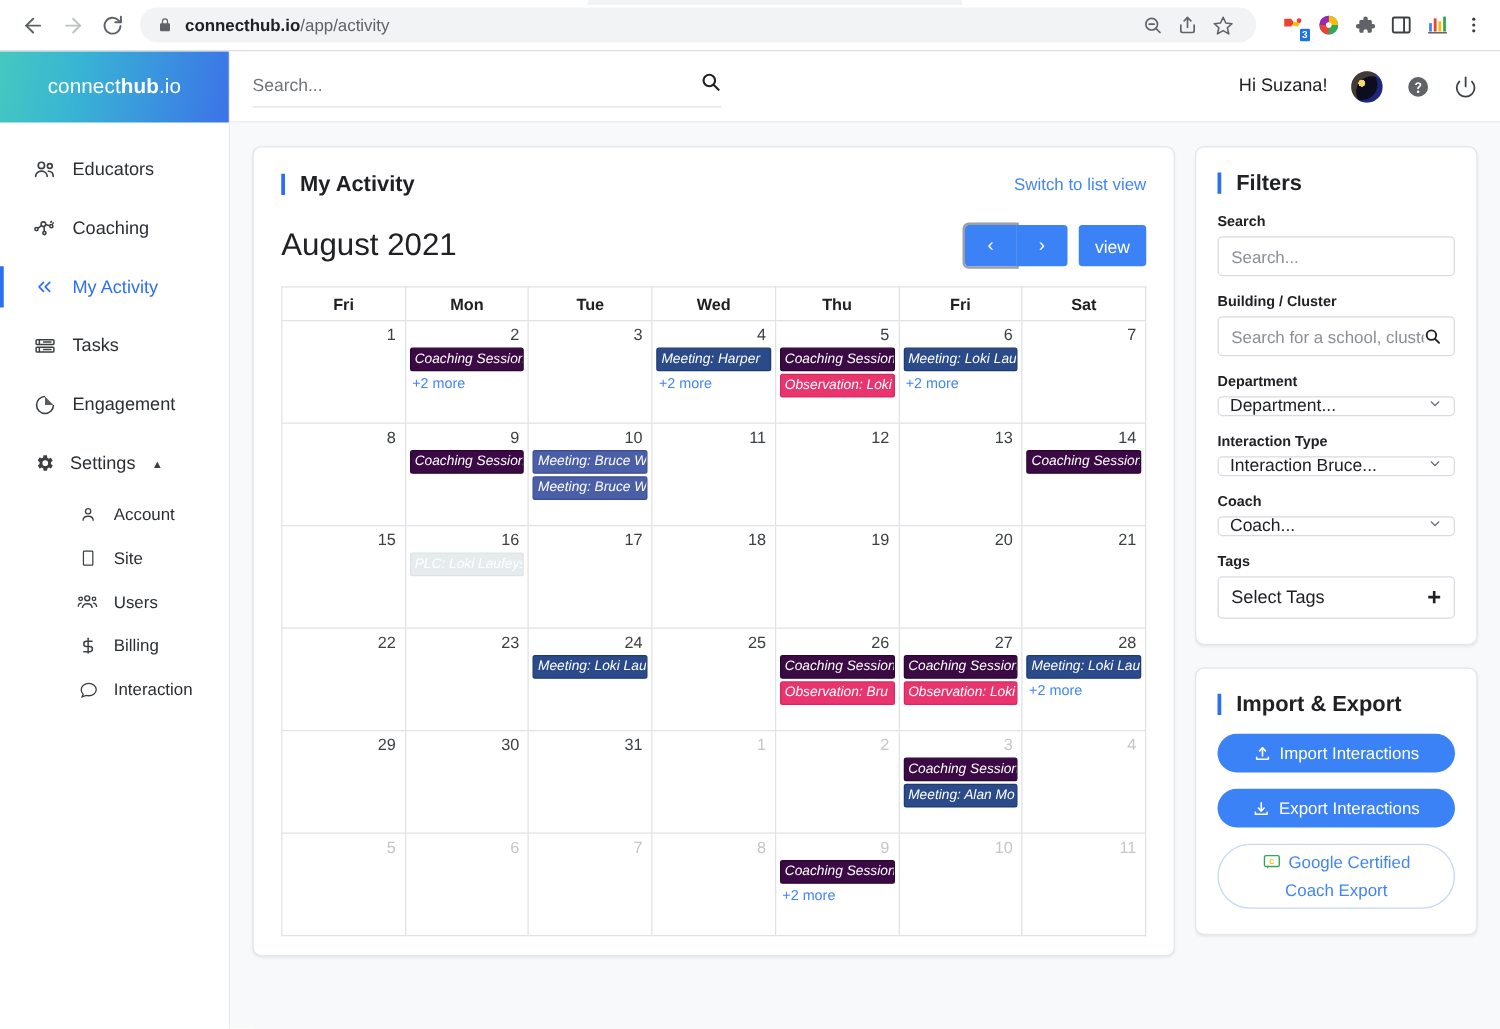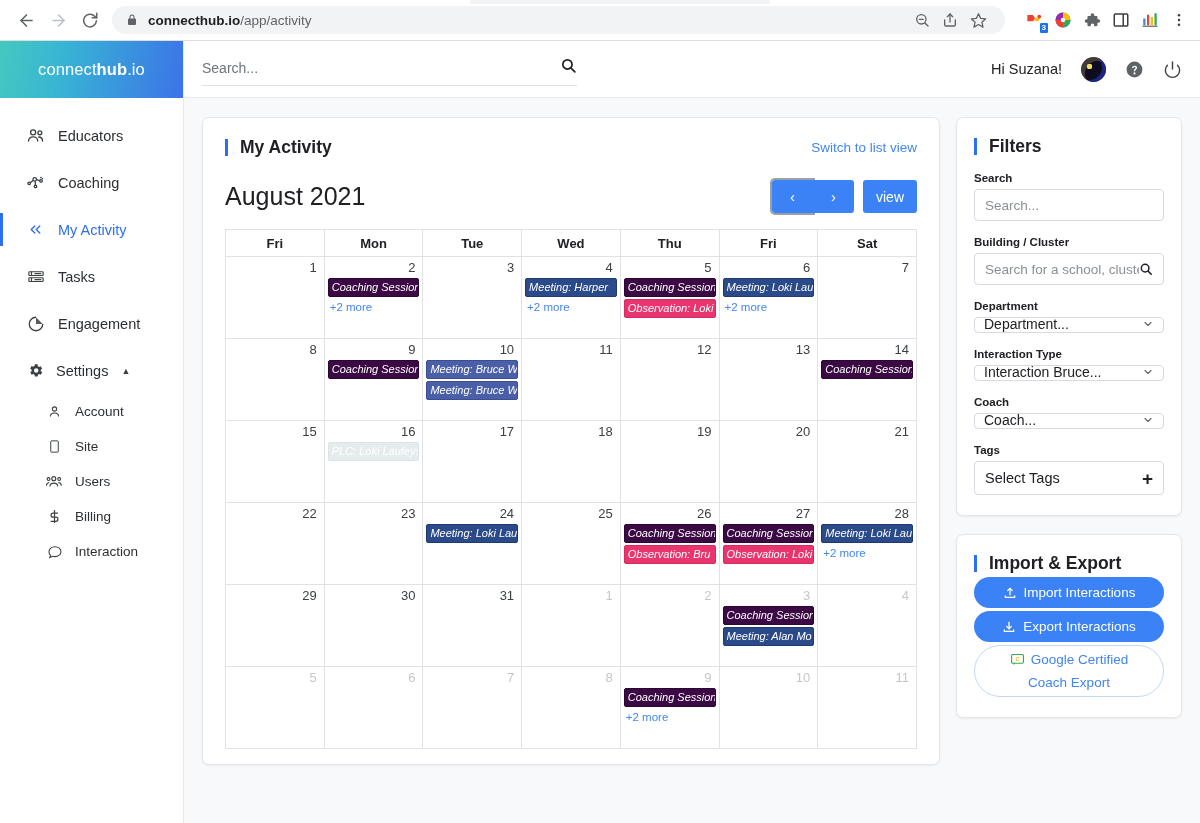--- a/index.html
+++ b/index.html
@@ -66,21 +66,21 @@
     justify-content: center; color: #3c4043; }
   .nav-item.active { color: #2c6ff0; }
   .nav-item.active .ico { color: #2c6ff0; }
   .nav-item.active::before {
     content: ""; position: absolute; left: 0; top: 7px; bottom: 7px; width: 3px;
     background: #2c6ff0;
   }
   .nav-item.settings { gap: 11px; }
   .sub-item {
     display: flex; align-items: center; gap: 12px; height: 35px;
-    padding-left: 46px; font-size: 13.5px; color: #2b2f33;
+    padding-left: 62px; font-size: 13.5px; color: #2b2f33;
   }
   .sub-item .ico { width: 17px; display: flex; align-items: center;
     justify-content: center; color: #3c4043; }
   .caret-up { font-size: 9px; color: #3c4043; margin-left: 2px; }
 
   
   .content-col { flex: 1 1 auto; display: flex; flex-direction: column;
     min-width: 0; height: 782px; }
   .topbar {
     height: 57px; background: #ffffff; border-bottom: 1px solid #e8eaed;
@@ -189,21 +189,21 @@
     width: 100%; height: 34px; border: 1px solid #d7dae0; border-radius: 4px;
     background: #fff; display: flex; align-items: center; padding: 0 10px;
     font-size: 14.5px; color: #202124; justify-content: space-between;
   }
   .plus { font-size: 19px; color: #202124; font-weight: 700; line-height: 1; }
 
   .ie-card { padding: 18px 17px 20px 17px; }
   .ie-btn {
     width: 100%; height: 31px; border-radius: 16px; background: #3b82f6;
     color: #fff; font-size: 13.5px; display: flex; align-items: center;
-    justify-content: center; gap: 7px; margin-top: 3px; border: none;
+    justify-content: center; gap: 7px; margin-top: 13px; border: none;
     font-family: "Liberation Sans", sans-serif;
     text-align: right;
   }
   .ie-btn.outline {
     background: #fff; color: #4285f4; border: 1px solid #c5d8f7; height: 52px;
     flex-direction: column; gap: 1px; line-height: 22px; border-radius: 26px;
   }
   .ie-btn.outline .line1 { display: flex; align-items: center; gap: 6px; }
 </style>
 </head>

